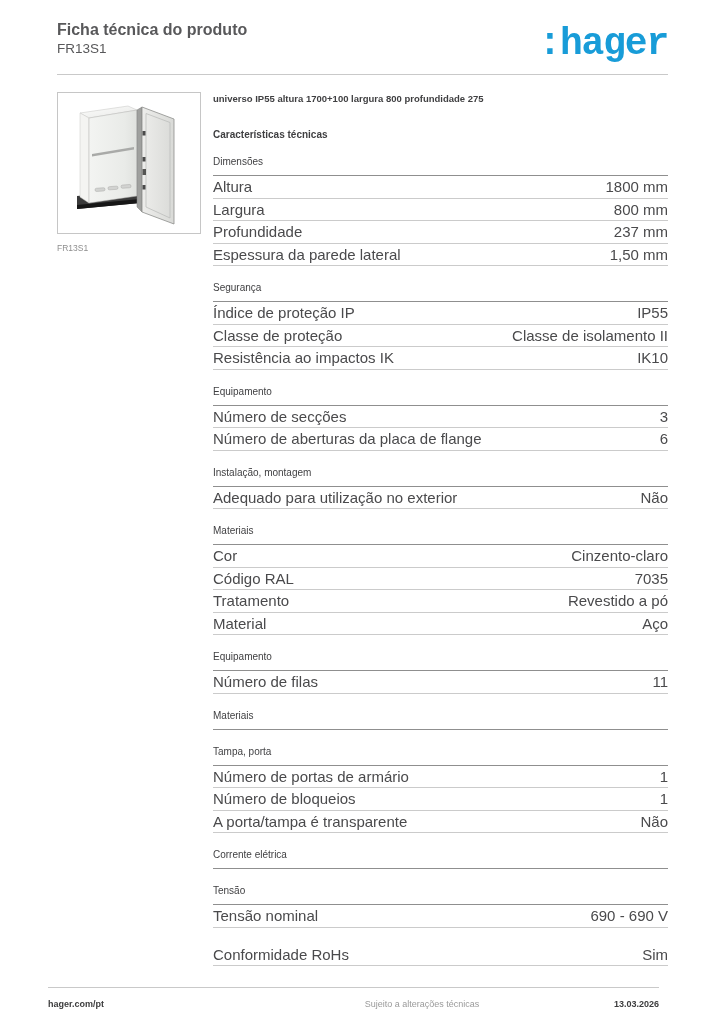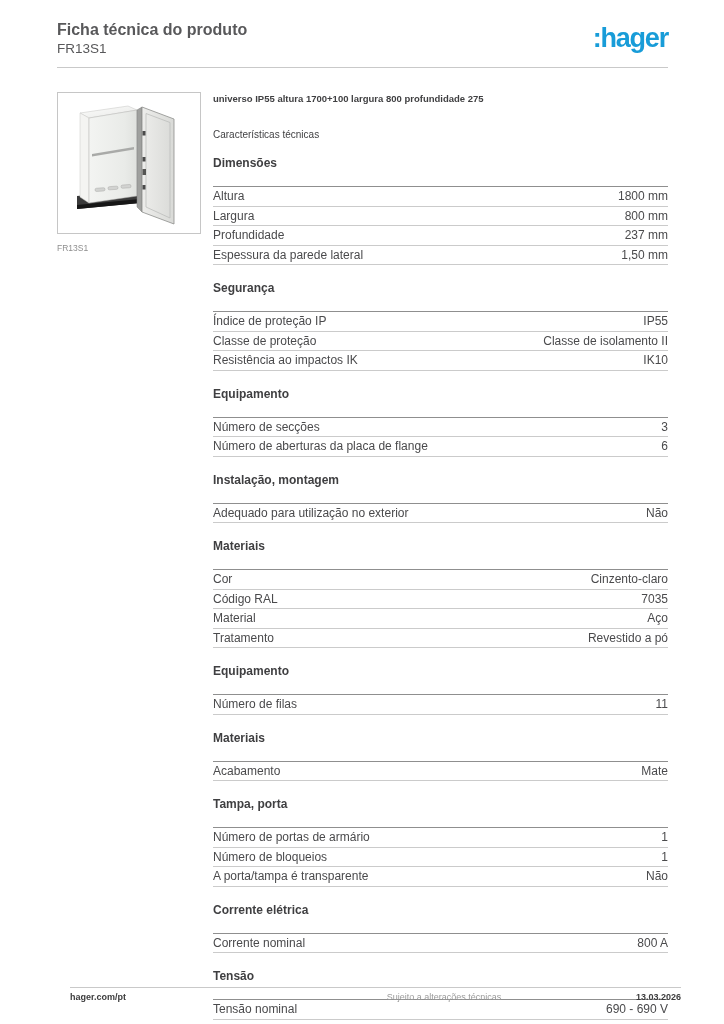--- a/index.html
+++ b/index.html
@@ -6,44 +6,44 @@
   * { margin:0; padding:0; box-sizing:border-box; }
   html,body { background:#fff; }
   body { font-family:"Liberation Sans","DejaVu Sans",sans-serif; color:var(--ink); }
   .page { position:relative; width:724px; height:1024px; background:#fff; overflow:hidden; }
 
   
   .header { position:absolute; left:57px; top:0; width:611px; padding-top:21px; padding-bottom:11px;
             border-bottom:1px solid #c9c9c9; display:flex; justify-content:space-between; align-items:flex-start; }
   .title-block h1 { font-size:16px; font-weight:bold; color:#58585a; line-height:1.15; }
   .product-code { font-size:13.5px; color:#58585a; margin-top:2px; }
-  .logo { font-size:27px; font-weight:bold; color:var(--brand); letter-spacing:-1.2px; line-height:1; margin-top:4px; }
+  .logo { font-size:38px; font-weight:bold; color:var(--brand); letter-spacing:-1.2px; line-height:1; margin-top:4px;font-family:Liberation Mono, monospace; }
 
   
   .content { position:absolute; left:57px; top:92px; width:611px; display:flex; }
   .left-col { width:144px; flex:0 0 144px; }
   .image-frame { width:144px; height:142px; border:1px solid #c6c6c6; background:#fff; }
   .image-frame svg { display:block; width:100%; height:100%; }
   .image-caption { margin-top:9px; font-size:8.5px; color:#8e8e8e; }
 
   .specs { flex:1; margin-left:12px; }
   .product-desc { font-size:9.5px; font-weight:bold; color:var(--ink-strong); padding-top:1px; }
-  .specs-title { font-size:10px; font-weight:normal; color:var(--ink-strong); margin-top:25px; }
+  .specs-title { font-size:10px; font-weight:bold; color:var(--ink-strong); margin-top:25px; }
 
   .section { margin-top:16px; }
-  .section-title { font-size:12px; font-weight:bold; color:var(--ink-strong); padding-bottom:16px;
+  .section-title { font-size:10px; font-weight:normal; color:var(--ink-strong); padding-bottom:8px;
                    border-bottom:1px solid var(--line-dark); }
-  .spec-row { display:flex; justify-content:space-between; align-items:baseline; font-size:12px; color:var(--ink);
+  .spec-row { display:flex; justify-content:space-between; align-items:baseline; font-size:15px; color:var(--ink);
               padding:2px 0 2.5px; border-bottom:1px solid var(--line-light); }
   .spec-label { text-align:left; white-space:nowrap; }
   .spec-value { text-align:right; white-space:nowrap; }
 
   
-  .footer { position:absolute; left:70px; width:611px; top:987px; border-top:1px solid #c9c9c9;
-            padding-top:4px; display:flex; align-items:baseline; font-size:9px; }
+  .footer { position:absolute; left:48px; width:611px; top:987px; border-top:1px solid #c9c9c9;
+            padding-top:11px; display:flex; align-items:baseline; font-size:9px; }
   .f-left  { flex:1; text-align:left;  font-weight:bold; color:#3c3c3d; }
   .f-center{ flex:1.4; text-align:right; color:var(--muted); }
   .f-right { flex:1; text-align:right; font-weight:bold; color:#3c3c3d; }
 </style>
 </head>
 <body>
 
 <div class="page">
 
   <header class="header">
@@ -173,72 +173,60 @@
     <div>
               <div class="spec-row">
     <span class="spec-label">Cor</span>
     <span class="spec-value">Cinzento-claro</span>
   </div>
               <div class="spec-row">
     <span class="spec-label">Código RAL</span>
     <span class="spec-value">7035</span>
   </div>
               <div class="spec-row">
+    <span class="spec-label">Tratamento</span>
+    <span class="spec-value">Revestido a pó</span>
+  </div>
+              <div class="spec-row">
     <span class="spec-label">Material</span>
     <span class="spec-value">Aço</span>
   </div>
-              <div class="spec-row">
-    <span class="spec-label">Tratamento</span>
-    <span class="spec-value">Revestido a pó</span>
-  </div>
             </div>
   </section>
           <section class="section">
     <div class="section-title">Equipamento</div>
     <div>
               <div class="spec-row">
     <span class="spec-label">Número de filas</span>
     <span class="spec-value">11</span>
   </div>
             </div>
   </section>
           <section class="section">
     <div class="section-title">Materiais</div>
-    <div>
-              <div class="spec-row">
-    <span class="spec-label">Acabamento</span>
-    <span class="spec-value">Mate</span>
-  </div>
-            </div>
   </section>
           <section class="section">
     <div class="section-title">Tampa, porta</div>
     <div>
               <div class="spec-row">
     <span class="spec-label">Número de portas de armário</span>
     <span class="spec-value">1</span>
   </div>
               <div class="spec-row">
     <span class="spec-label">Número de bloqueios</span>
     <span class="spec-value">1</span>
   </div>
               <div class="spec-row">
     <span class="spec-label">A porta/tampa é transparente</span>
     <span class="spec-value">Não</span>
   </div>
             </div>
   </section>
           <section class="section">
     <div class="section-title">Corrente elétrica</div>
-    <div>
-              <div class="spec-row">
-    <span class="spec-label">Corrente nominal</span>
-    <span class="spec-value">800 A</span>
-  </div>
-            </div>
   </section>
           <section class="section">
     <div class="section-title">Tensão</div>
     <div>
               <div class="spec-row">
     <span class="spec-label">Tensão nominal</span>
     <span class="spec-value">690 - 690 V</span>
   </div>
             </div>
   </section>

